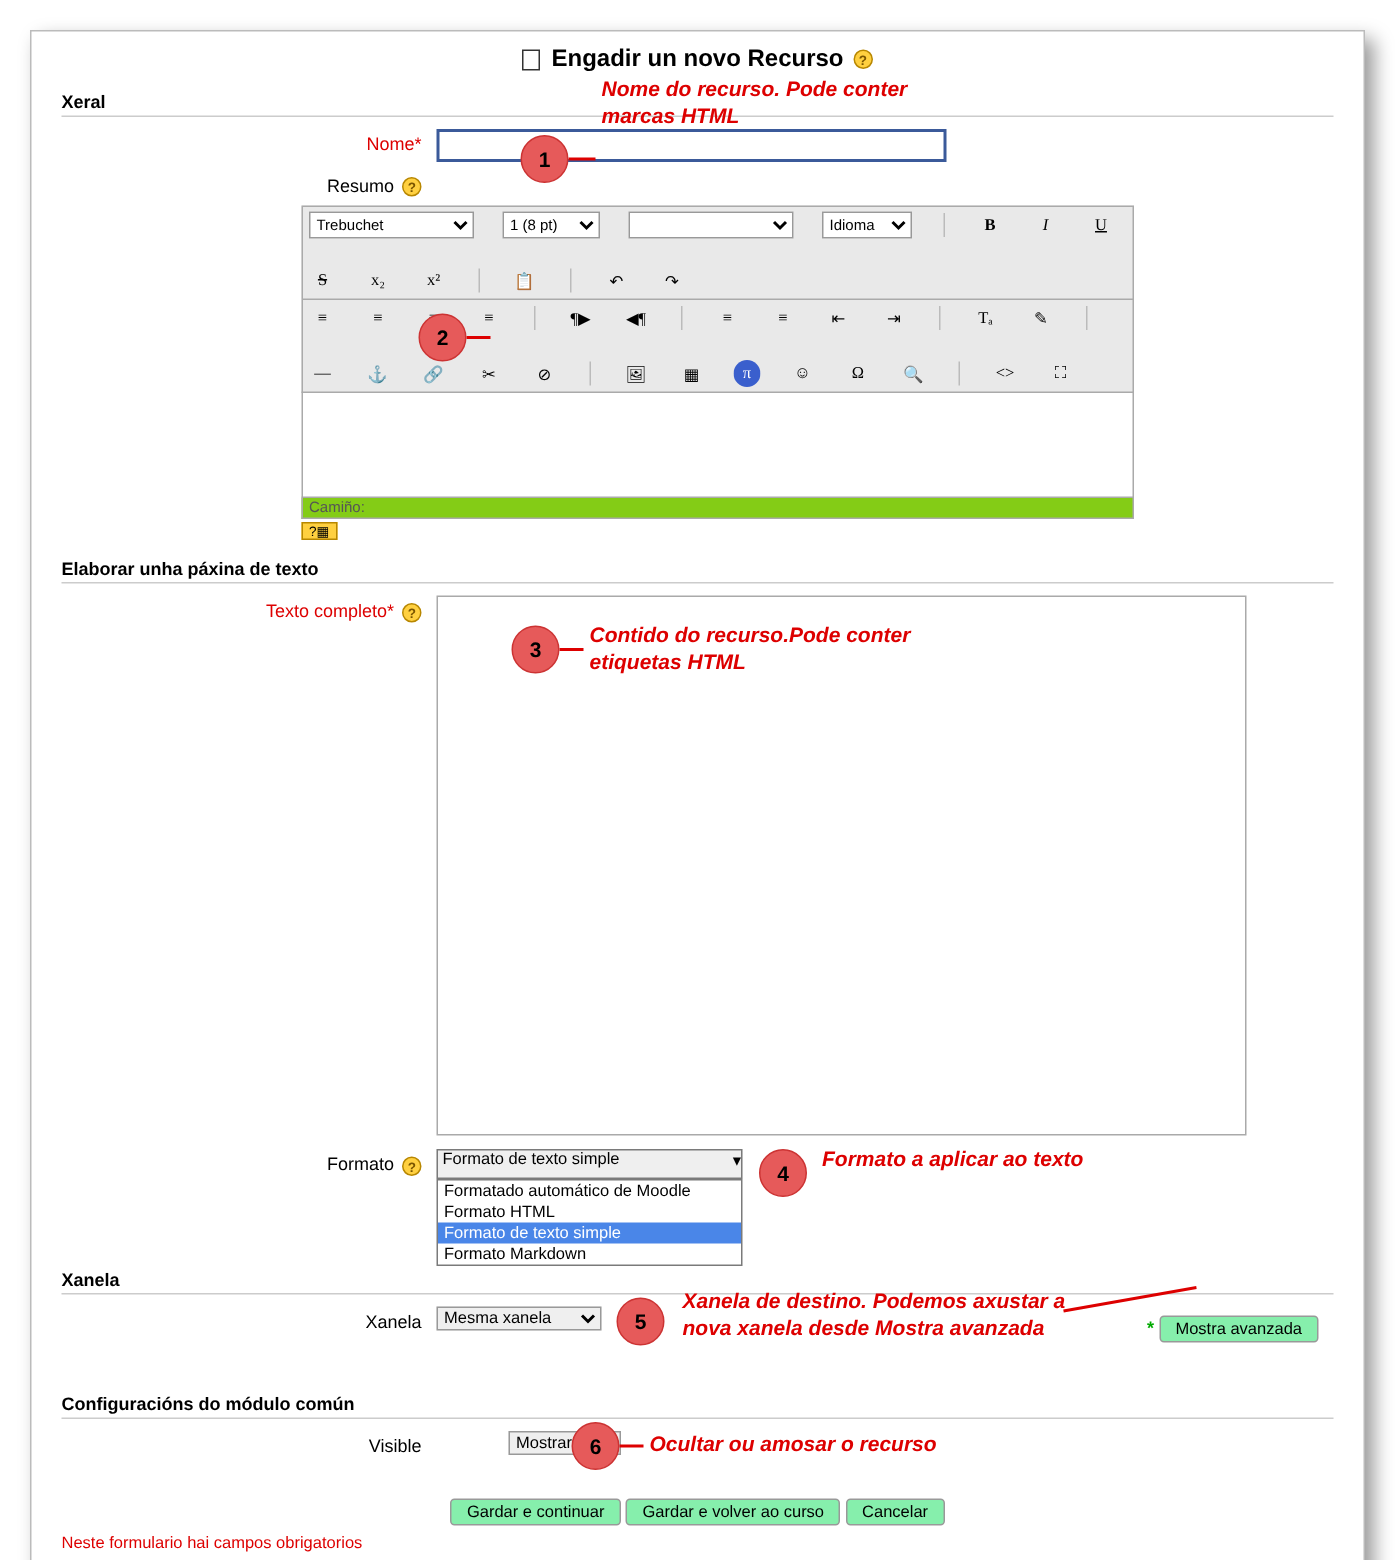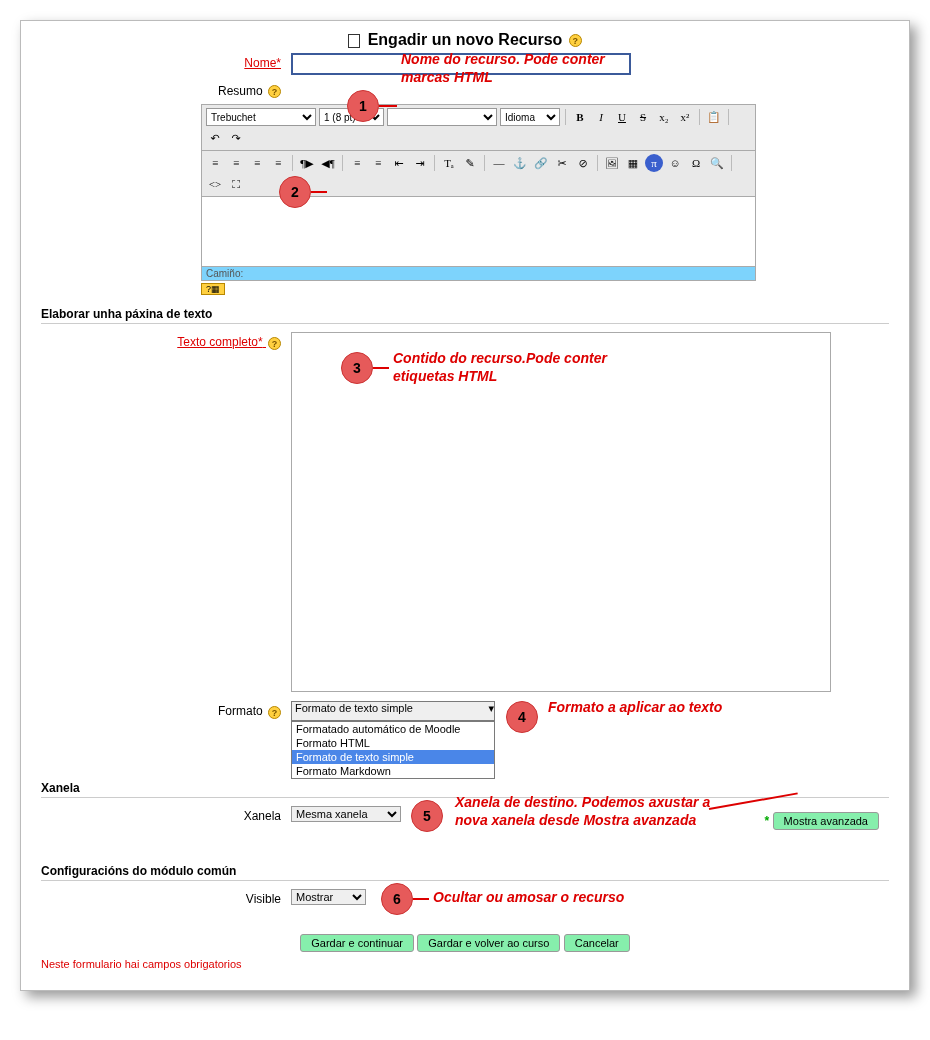--- a/index.html
+++ b/index.html
@@ -65,21 +65,21 @@
     display: flex;
     align-items: flex-start;
     margin-bottom: 6px;
   }
   .field-label {
     width: 250px;
     text-align: right;
     padding-right: 10px;
     padding-top: 3px;
   }
-  .field-label.required { color: #d00; text-decoration: underline; }
+  .field-label.required { color: #d00; }
   .field-control { flex: 1; position: relative; }
   input[type=text].nome {
     width: 340px;
     border: 2px solid #3b5a9a;
     height: 22px;
     padding: 2px 4px;
   }
   select {
     font-size: 11px;
     border: 1px solid #999;
@@ -89,21 +89,21 @@
     margin-left: 160px;
     width: 555px;
   }
   .toolbar {
     background: #e9e9e9;
     border: 1px solid #aaa;
     padding: 3px 4px;
     display: flex;
     flex-wrap: wrap;
     align-items: center;
-    gap: 3px;
+    gap: 19px;
   }
   .toolbar select {
     font-size: 10px;
     height: 18px;
     background: #fff;
   }
   .tb-btn {
     display: inline-flex;
     width: 18px;
     height: 18px;
@@ -117,21 +117,21 @@
   .tb-sep { width:1px; height:16px; background:#bbb; margin:0 2px; }
   .editor-area {
     border: 1px solid #aaa;
     border-top: none;
     height: 70px;
     background: #fff;
     padding: 8px;
     overflow: hidden;
   }
   .editor-footer {
-    background: #7dd3fc;
+    background: #84cc16;
     border: 1px solid #aaa;
     border-top: none;
     font-size: 10px;
     padding: 1px 4px;
     color: #555;
   }
   .editor-kb {
     display: inline-block;
     background: #ffd040;
     border: 1px solid #B88700;
@@ -233,20 +233,21 @@
     <span class="help-icon">?</span>
   </div>
 
   <div class="callout" style="left:380px; top:30px; width:240px;">Nome do recurso. Pode conter marcas HTML</div>
   <div class="badge" style="left:326px; top:69px;">
       <span>1</span>
     </div>
   <div class="conn-line" style="left:358px; top:84px; width:18px;"></div>
 
   <div class="section-wrap">
+    <div class="section-header">Xeral</div>
     <div class="field-row">
       <div class="field-label required">Nome*</div>
       <div class="field-control">
         <input type="text" class="nome" value="" style="">
       </div>
     </div>
     <div class="field-row">
       <div class="field-label">
         <span>Resumo</span>
         <span class="help-icon">?</span>
@@ -379,21 +380,21 @@
         </div>
       </div>
     </div>
   </div>
 
   <div class="section-wrap" style="position:relative; margin-top:30px;">
     <div class="section-header">Configuracións do módulo común</div>
     <div class="field-row">
       <div class="field-label">Visible</div>
       <div class="field-control" style="position:relative;">
-        <select style="width:75px;"><option>Mostrar</option></select>
+        <select style="width:75px;margin-left:48px;"><option>Mostrar</option></select>
         
         <div class="badge" style="left:90px; top:-6px;">
             <span>6</span>
           </div>
         <div class="conn-line" style="left:122px; top:9px; width:16px;"></div>
         <div class="callout" style="left:142px; top:0px; width:260px;">Ocultar ou amosar o recurso</div>
       </div>
     </div>
   </div>
 

